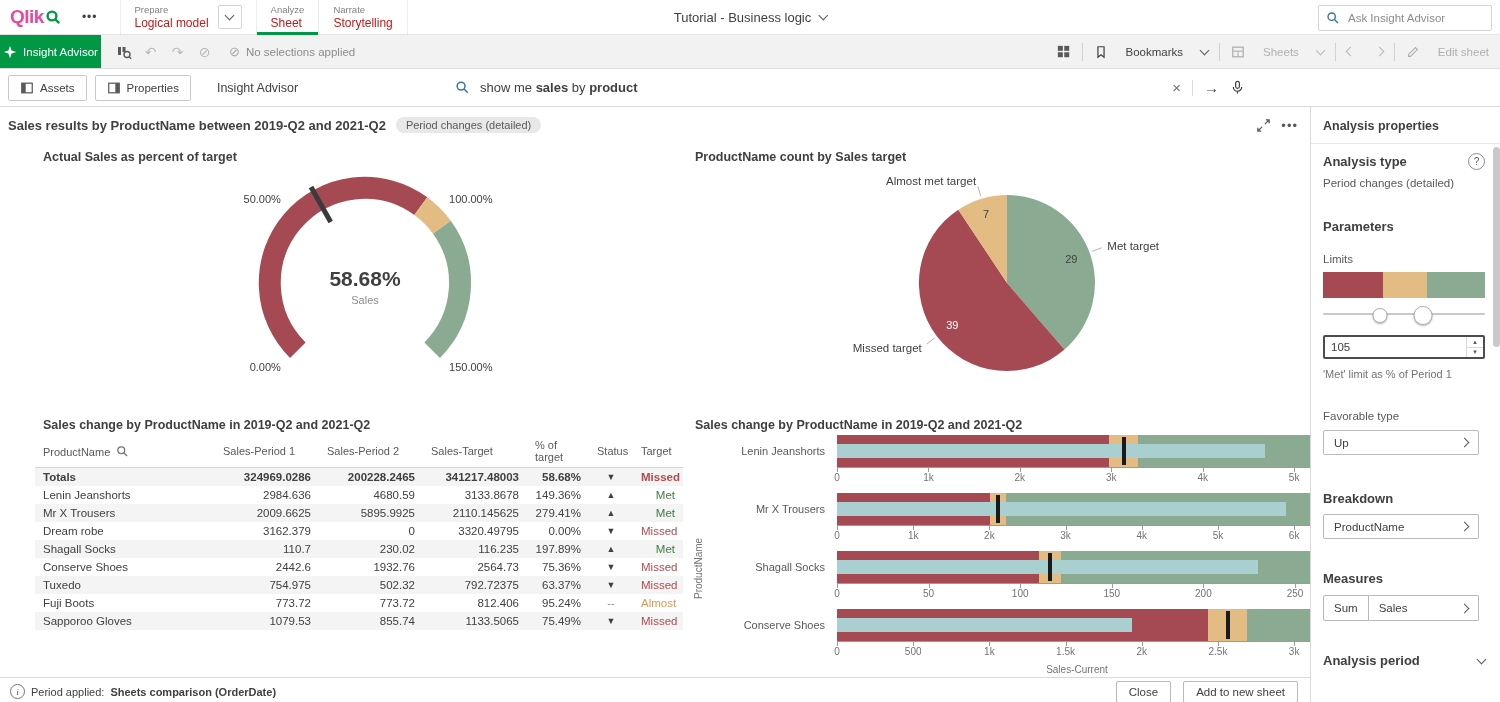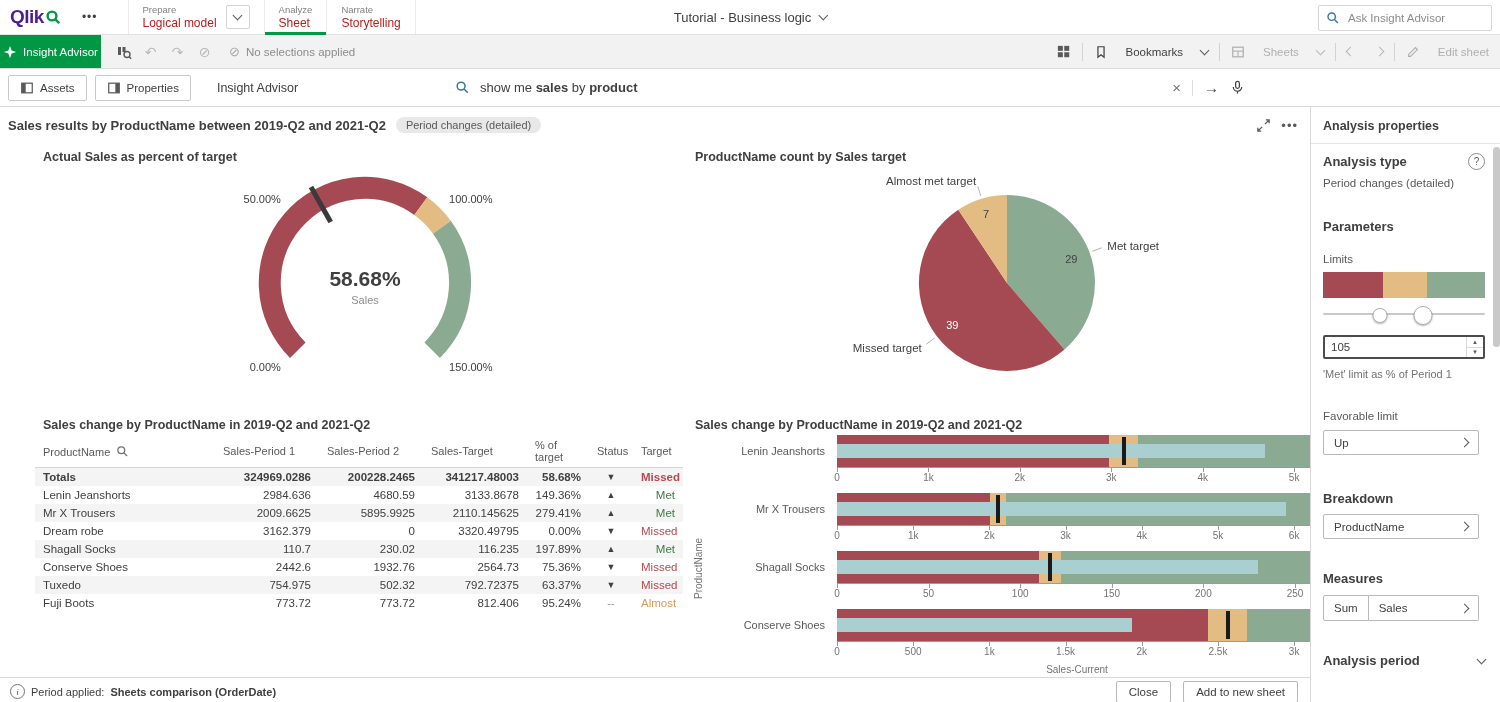--- a/index.html
+++ b/index.html
@@ -8,23 +8,23 @@
   .chev{display:inline-block;width:6px;height:6px;border-right:1.5px solid #595959;border-bottom:1.5px solid #595959;}
   .chev.down{transform:rotate(45deg);margin-top:-3px;}
   .chev.right{transform:rotate(-45deg);}
   .chev.left{transform:rotate(135deg);}
   .dis{opacity:.38;}
   svg text{font-family:"Liberation Sans",sans-serif;}
 
   
   .topbar{height:34px;display:flex;align-items:stretch;border-bottom:1px solid #e3e3e3;position:relative;background:#fff;}
   .logo{display:flex;align-items:center;gap:1px;padding:0 10px;cursor:pointer;}
-  .logo-text{font-weight:bold;font-size:19px;color:#4c1d95;letter-spacing:-.5px;}
+  .logo-text{font-weight:bold;font-size:19px;color:#ec4899;letter-spacing:-.5px;}
   .menu-dots{display:flex;align-items:center;padding:0 10px;color:#404040;letter-spacing:1px;font-size:12px;cursor:pointer;}
-  .nav-tabs{display:flex;margin-left:20px;}
+  .nav-tabs{display:flex;margin-left:12px;}
   .nav-tab{display:flex;align-items:center;gap:9px;padding:0 14px;border-left:1px solid #ececec;position:relative;cursor:pointer;}
   .nav-tab:last-child{border-right:1px solid #ececec;}
   .kicker{font-size:9.5px;color:#808080;line-height:1.2;}
   .tlabel{font-size:12px;color:#b91c1c;line-height:1.2;}
   .nav-tab.active::after{content:"";position:absolute;left:0;right:0;bottom:-1px;height:3px;background:#009845;}
   .mini-drop{width:22px;height:22px;border:1px solid #d4d4d4;border-radius:2px;background:#fff;display:flex;align-items:center;justify-content:center;cursor:pointer;}
   .app-title{position:absolute;left:50%;top:0;height:100%;transform:translateX(-50%);display:flex;align-items:center;gap:8px;font-size:13px;color:#404040;cursor:pointer;}
   .top-search{position:absolute;right:8px;top:5px;width:158px;height:24px;border:1px solid #d6d6d6;border-radius:2px;display:flex;align-items:center;gap:6px;padding:0 7px;background:#fff;}
   .top-search input{border:none;outline:none;flex:1;min-width:0;font:inherit;font-size:11.5px;color:#404040;background:transparent;}
   .top-search input::placeholder{color:#8c8c8c;}
@@ -430,20 +430,29 @@
               </tr>
               <tr>
                 <td class="name">Fuji Boots</td>
                 <td class="num">773.72</td>
                 <td class="num">773.72</td>
                 <td class="num">812.406</td>
                 <td class="num">95.24%</td>
                 <td class="status" style="color: rgb(140, 140, 140); font-size: 11px;">--</td>
                 <td class="tgt" style="color: rgb(221, 152, 83);">Almost</td>
               </tr>
+              <tr>
+                <td class="name">Sapporoo Gloves</td>
+                <td class="num">1079.53</td>
+                <td class="num">855.74</td>
+                <td class="num">1133.5065</td>
+                <td class="num">75.49%</td>
+                <td class="status">▼</td>
+                <td class="tgt" style="color: rgb(181, 73, 77);">Missed</td>
+              </tr>
             </tbody>
         </table>
       </section>
 
       <section class="chart">
         <h3>Sales change by ProductName in 2019-Q2 and 2021-Q2</h3>
         <div class="bullet-wrap">
           <div class="bullet-ylabel-rot">ProductName</div>
           <div id="bullet-rows">
               <div class="bullet-row">
@@ -593,21 +602,21 @@
       </div>
       <div class="num-input">
         <input value="105" style="">
         <div class="spinner">
           <span class="spin up">▴</span>
           <span class="spin">▾</span>
         </div>
       </div>
       <div class="hint">'Met' limit as % of Period 1</div>
 
-      <div class="sub-label mt-fav">Favorable limit</div>
+      <div class="sub-label mt-fav">Favorable type</div>
       <button class="drop-btn">
         <span>Up</span>
         <span class="chev right"></span>
       </button>
 
       <div class="sec-title mt-break">Breakdown</div>
       <button class="drop-btn">
         <span>ProductName</span>
         <span class="chev right"></span>
       </button>

